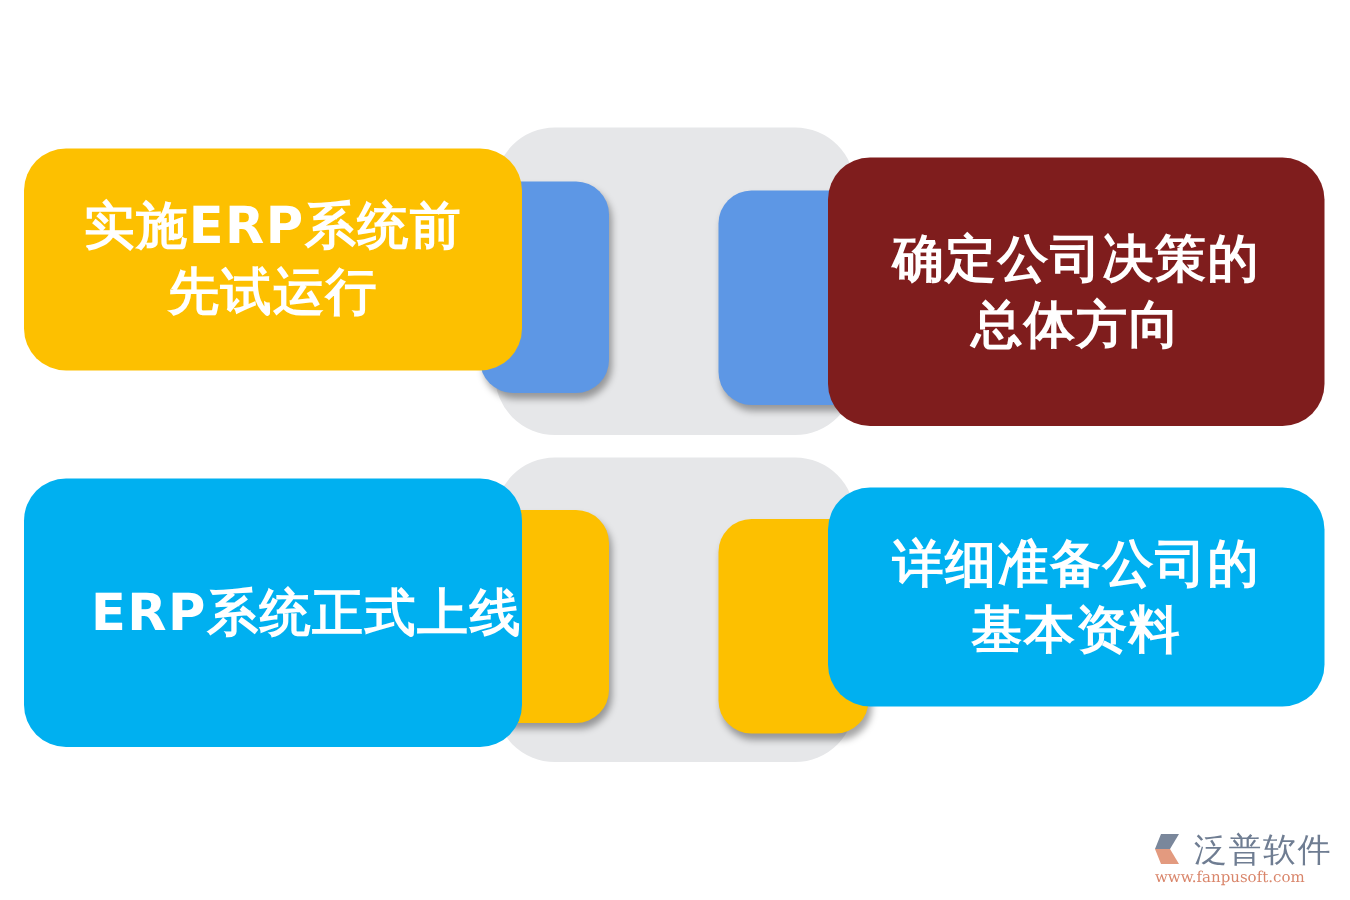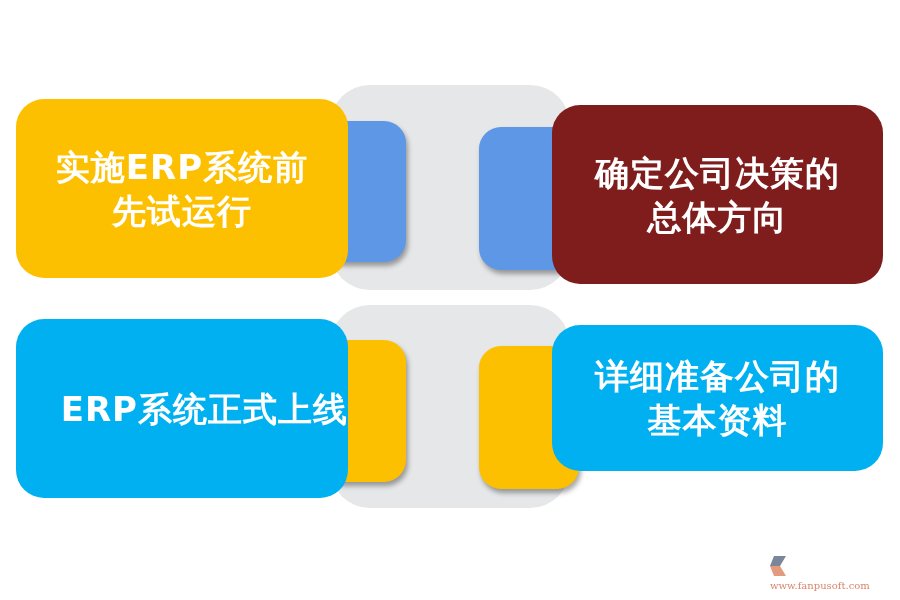--- a/index.html
+++ b/index.html
@@ -19,21 +19,21 @@
   .logo-url { position: absolute; left: 4px; top: 30px; font-size: 10px; color: #d9856a;
               font-family: "DejaVu Serif", "Liberation Serif", serif; }
 </style>
 </head>
 <body>
 
 <div class="abs backing" style="left:330px; top:85px; width:240px; height:205px;"></div>
 <div class="abs tab" style="left:320px; top:121px; width:86px; height:141px; background:#5d97e5;"></div>
 <div class="abs tab" style="left:479px; top:127px; width:100px; height:143px; background:#5d97e5;"></div>
 
-<div class="abs card" style="left:16px; top:99px; width:332px; height:179px; background:#fdc000;">
+<div class="abs card" style="left:16px; top:99px; width:332px; height:148px; background:#fdc000;">
   <span>实施ERP系统前
 先试运行</span>
 </div>
 <div class="abs card" style="left:552px; top:105px; width:331px; height:179px; background:#7f1d1d;">
   <span>确定公司决策的
 总体方向</span>
 </div>
 
 <div class="abs backing" style="left:330px; top:305px; width:240px; height:203px;"></div>
 <div class="abs tab" style="left:320px; top:340px; width:86px; height:142px; background:#fdc000;"></div>
@@ -45,14 +45,15 @@
 <div class="abs card" style="left:552px; top:325px; width:331px; height:146px; background:#00b0f0;">
   <span>详细准备公司的
 基本资料</span>
 </div>
 
 <div class="logo">
   <svg class="logo-mark" viewBox="0 0 26 24">
     <polygon points="8,2 20,2 14,12 4,12" fill="#7a879b"></polygon>
     <polygon points="4,12 14,12 20,22 8,22" fill="#e39a7f"></polygon>
   </svg>
+  <span class="logo-name">泛普软件</span>
   <span class="logo-url">www.fanpusoft.com</span>
 </div>
 
 </body></html>

